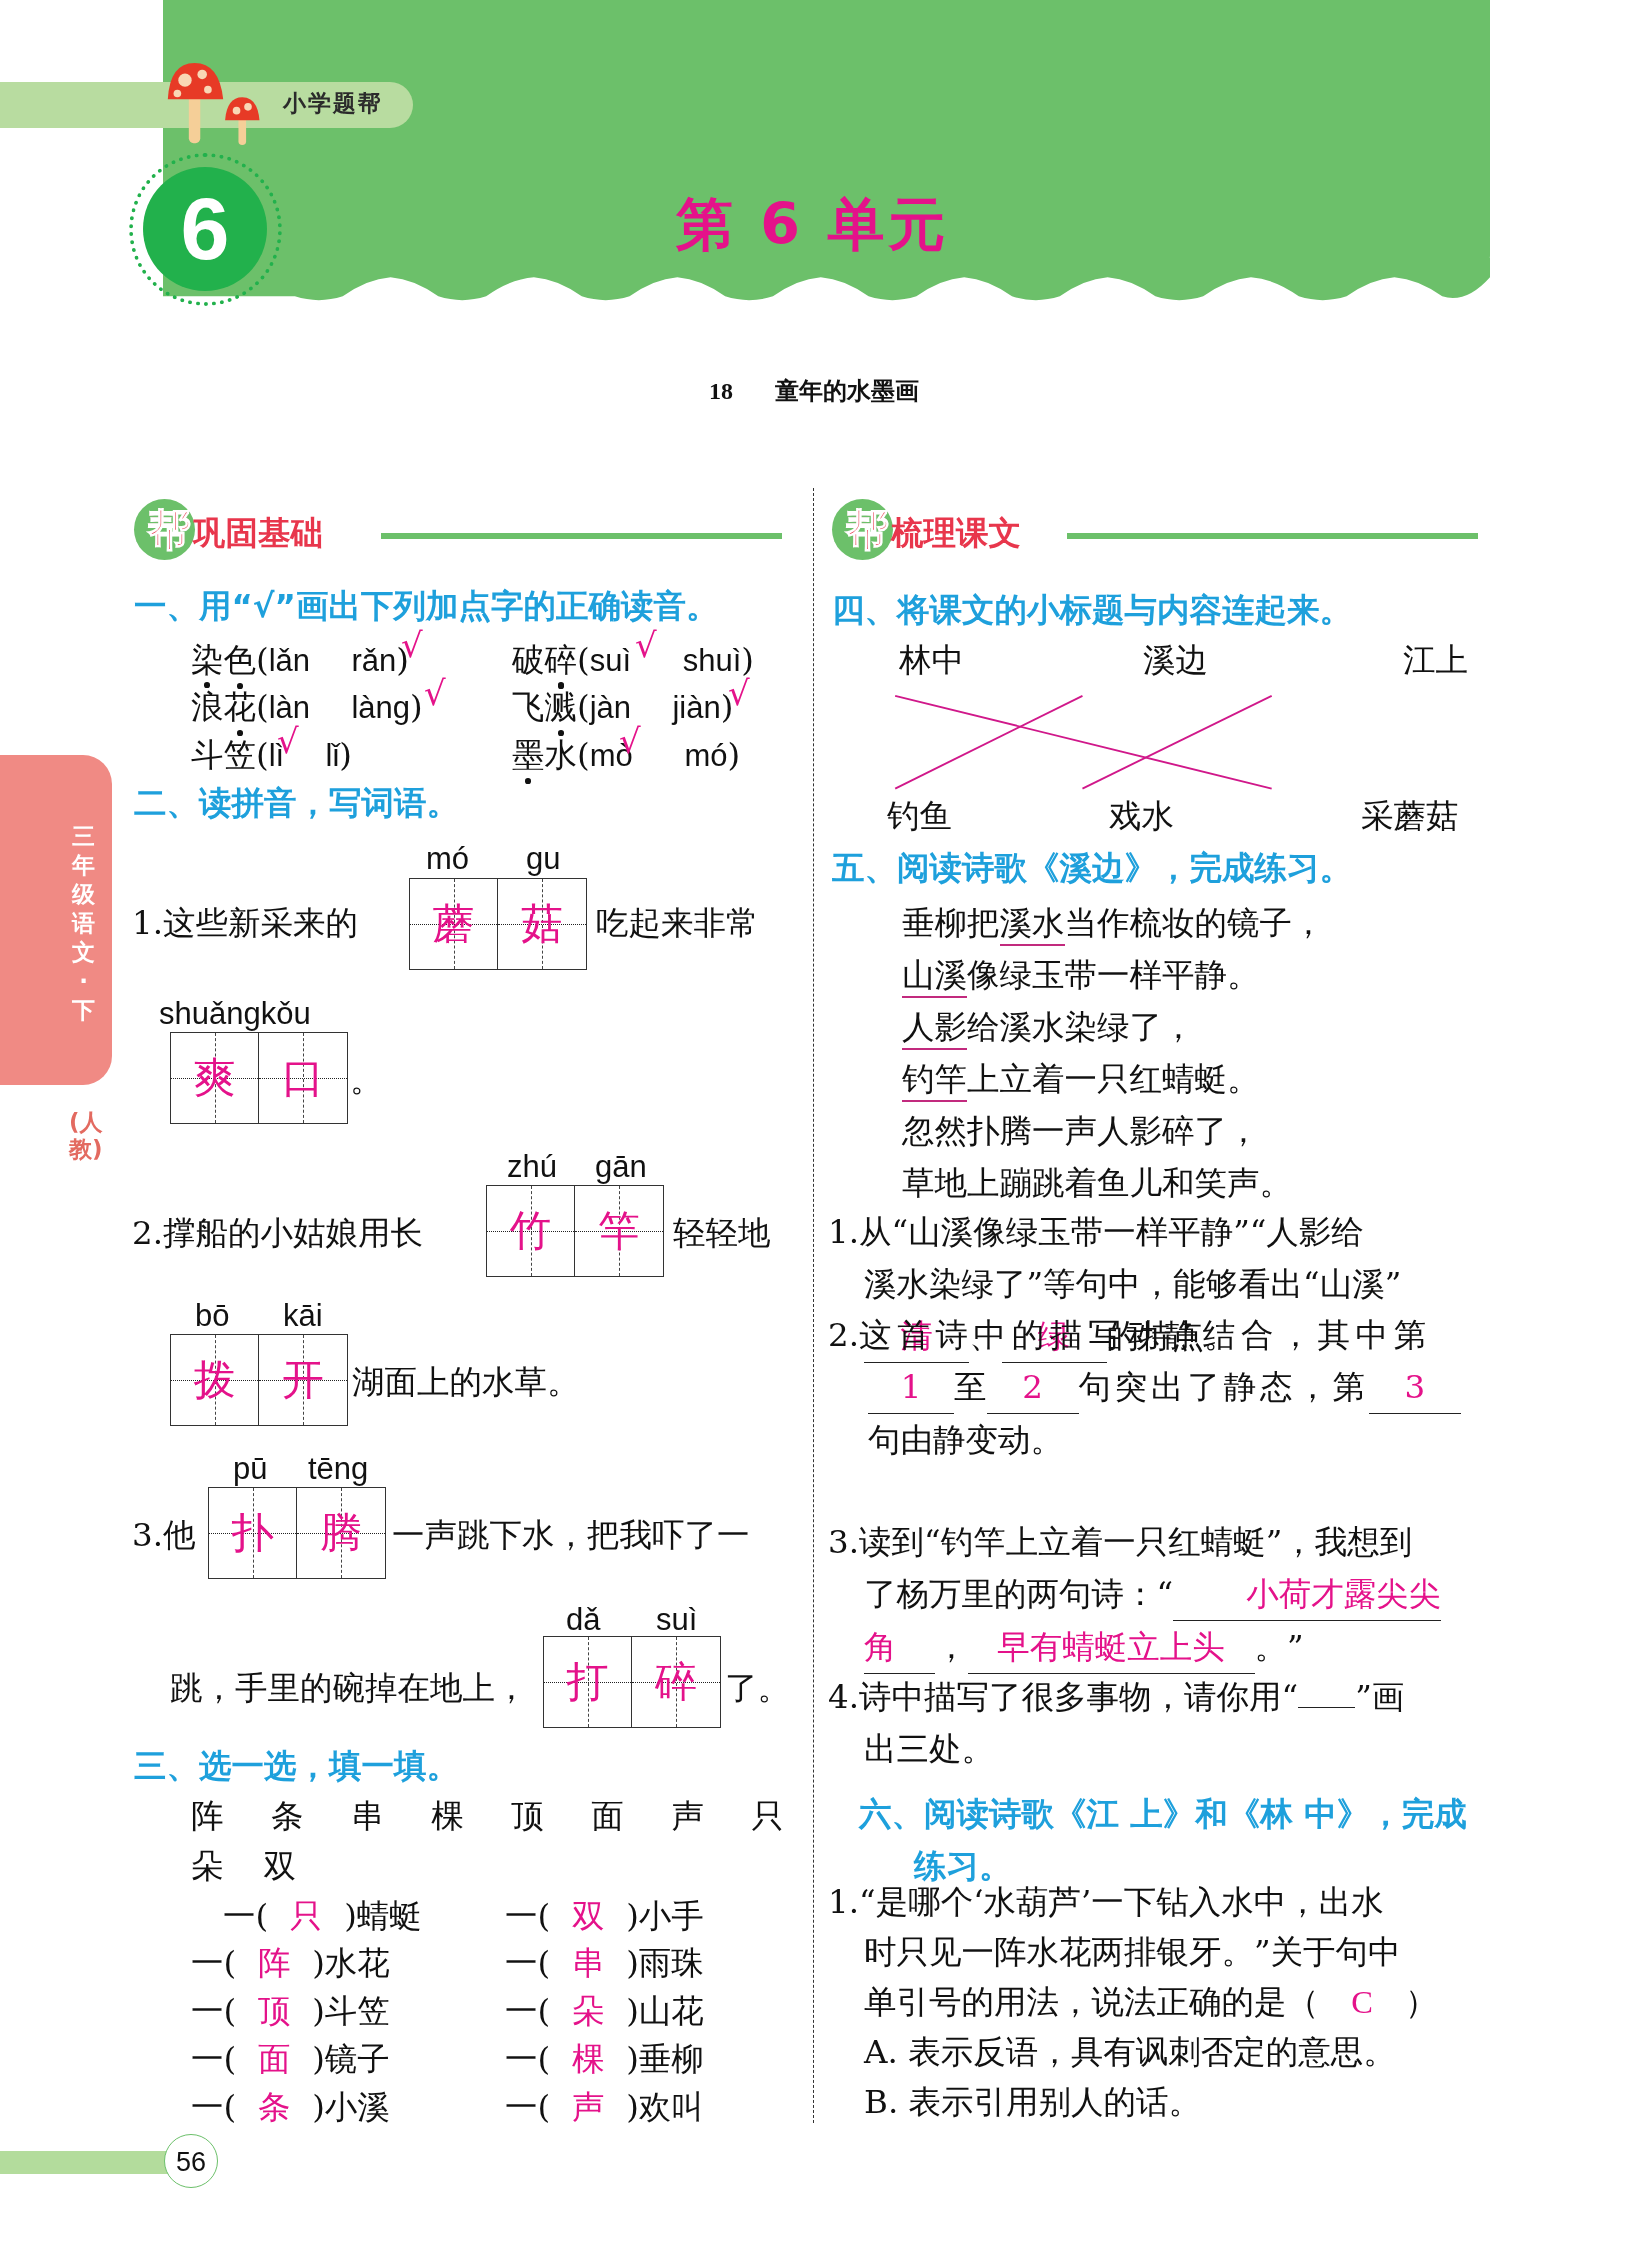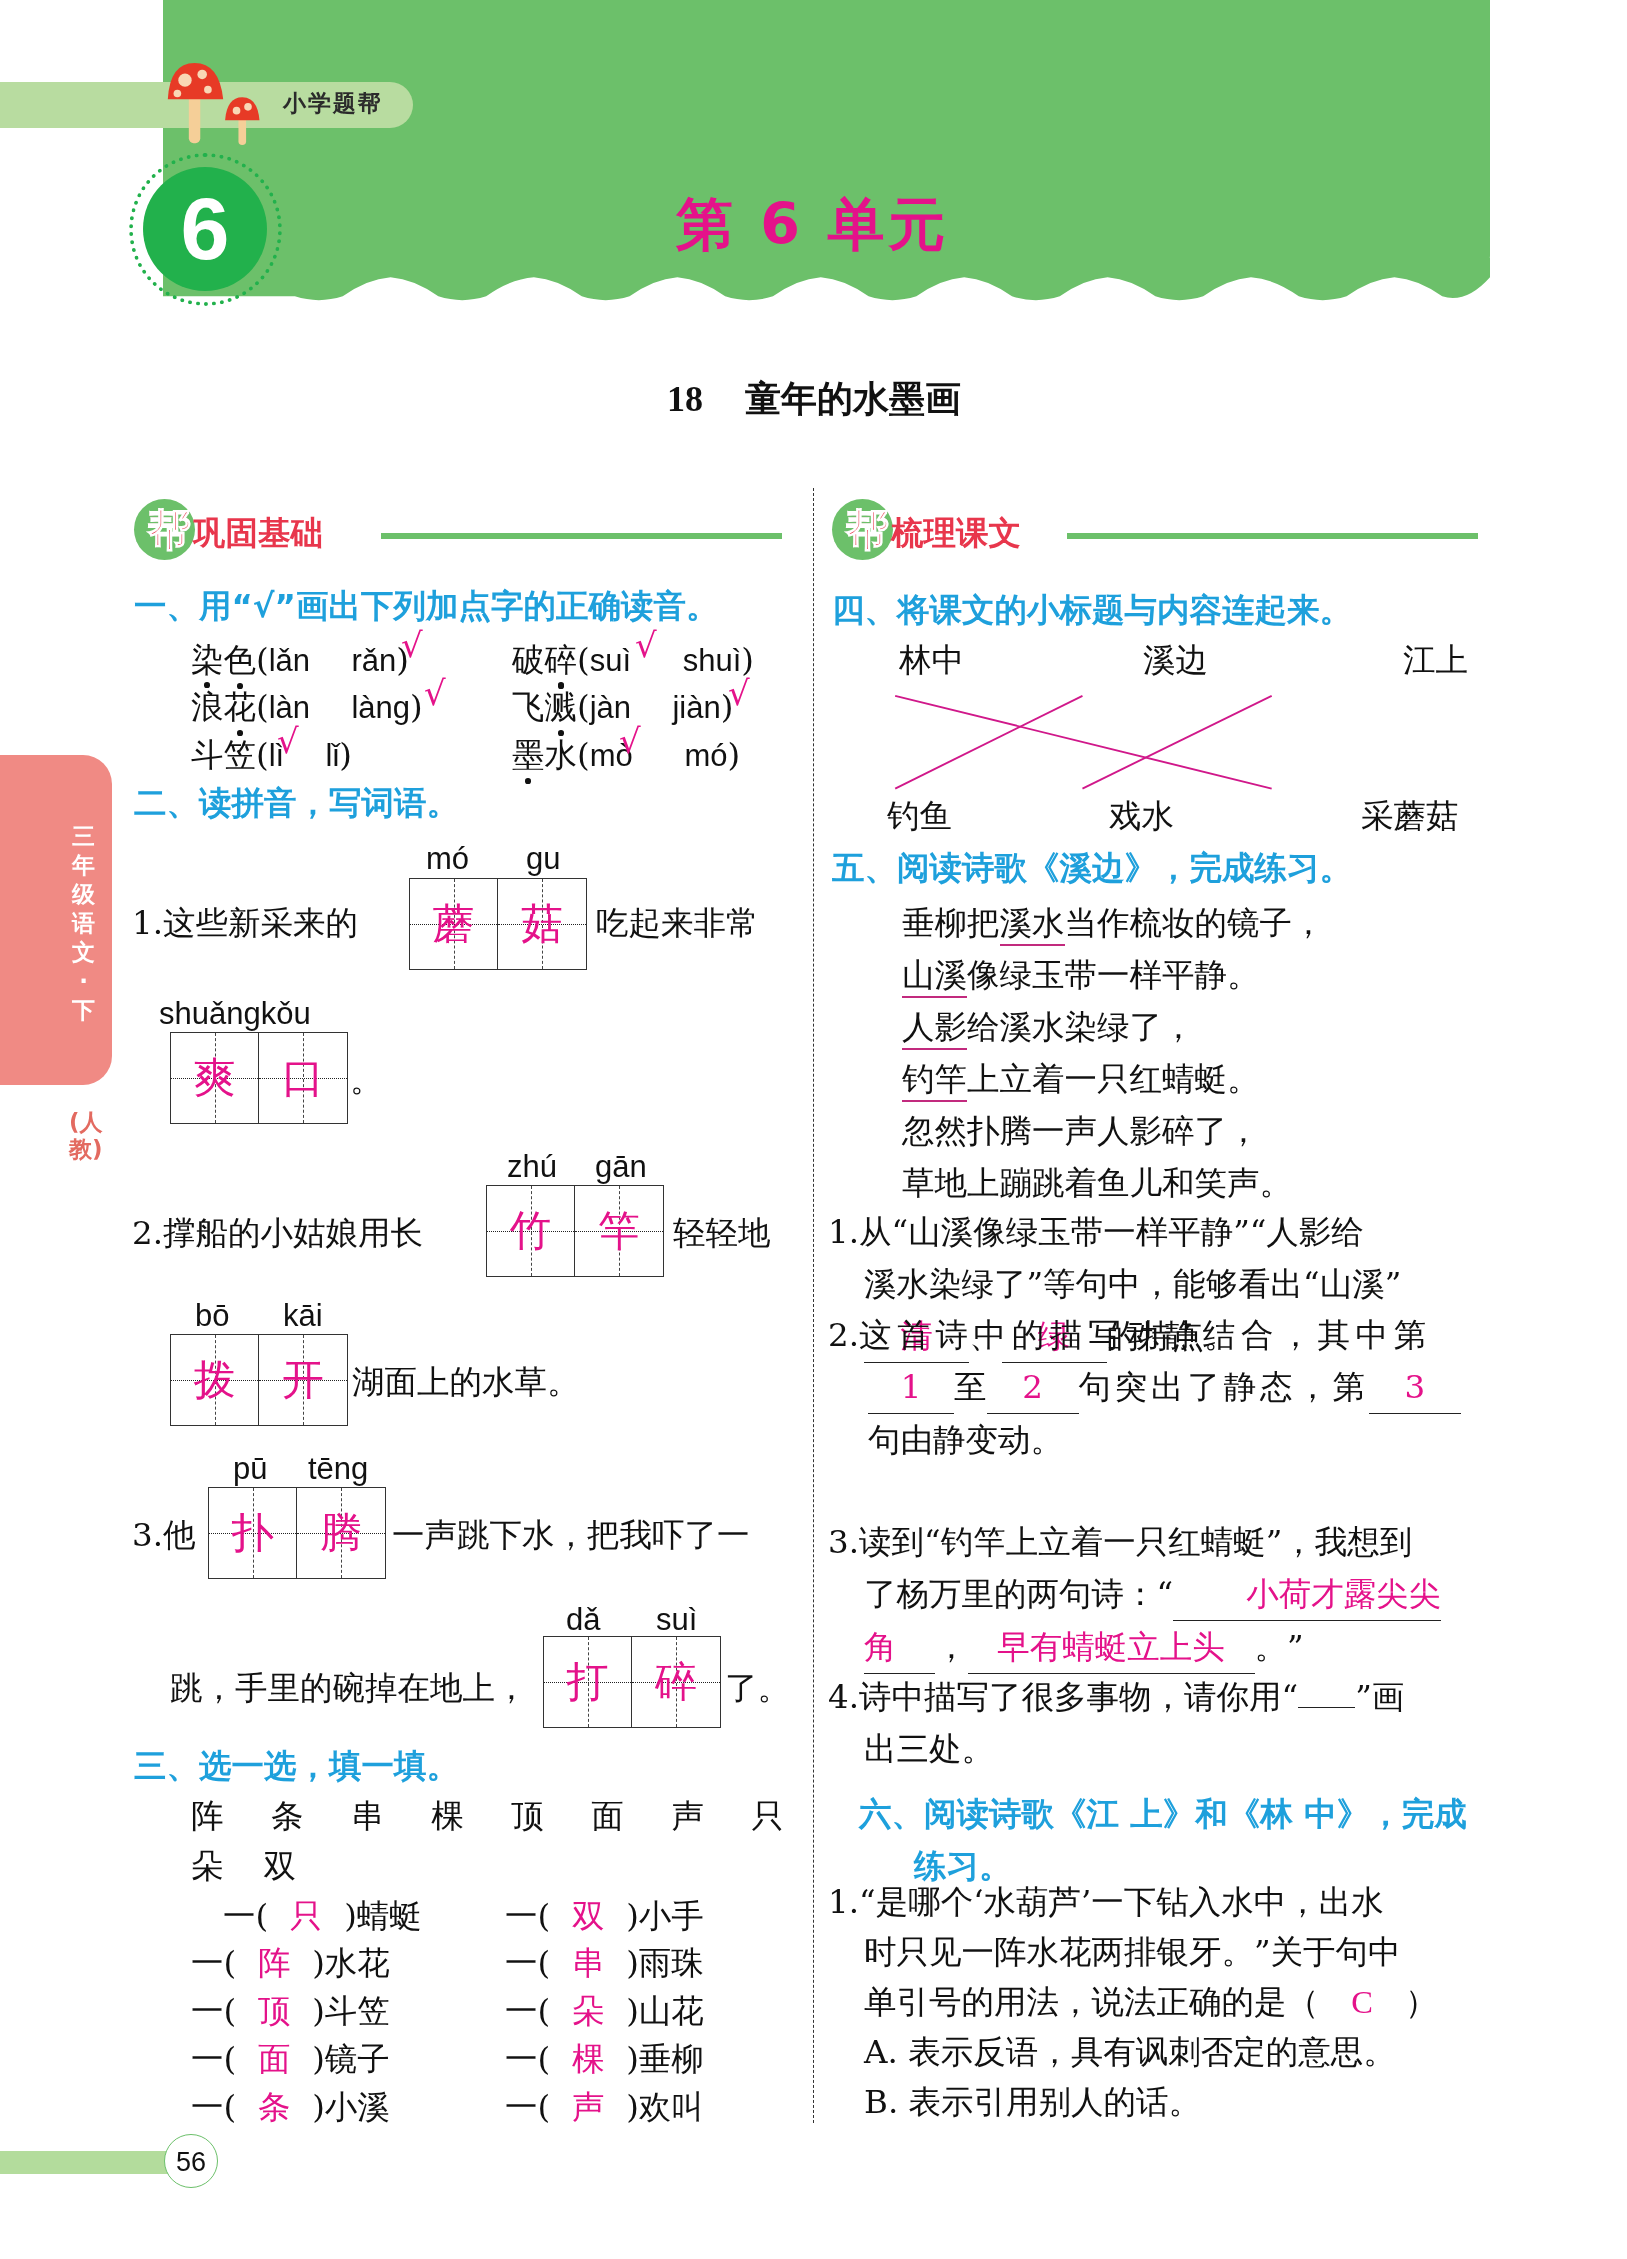--- a/index.html
+++ b/index.html
@@ -8,21 +8,21 @@
   
   .banner{left:163px;top:0;width:1327px;height:277px;background:#6cc06a;border-bottom-right-radius:21px;}
   .banner-wave{left:163px;top:258px;width:1327px;height:48px;}
   .brand-strip{left:0;top:82px;width:413px;height:46px;background:#b8dca0;border-radius:0 23px 23px 0;}
   .brand-text{left:283px;top:88px;font-family:"DejaVu Sans",sans-serif;font-size:23px;font-weight:bold;color:#2b2b2b;letter-spacing:1.9px;}
   .unit-circle{left:143px;top:167px;width:124px;height:124px;border-radius:50%;background:#22b14c;}
   .unit-dots{left:129px;top:153px;width:153px;height:153px;border-radius:50%;border:4.8px dotted #22b14c;box-sizing:border-box;}
   .unit-num{left:143px;top:167px;width:124px;height:124px;line-height:124px;text-align:center;color:#fff;font-family:"Liberation Sans",sans-serif;font-weight:bold;font-size:88px;}
   .unit-title{left:669px;top:187px;width:287px;text-align:center;font-family:"DejaVu Sans",sans-serif;font-weight:bold;font-size:57px;color:#e4128a;letter-spacing:3.8px;}
   
-  .lesson-title{left:0;top:375px;width:1628px;text-align:center;font-size:36px;font-weight:bold;font-family:"DejaVu Sans",sans-serif;}
+  .lesson-title{left:0;top:375px;width:1628px;text-align:center;font-size:24px;font-weight:bold;font-family:"DejaVu Sans",sans-serif;}
   .lesson-num{font-family:"Liberation Serif",serif;margin-right:42px;}
   
   .side-tab{left:0;top:755px;width:112px;height:330px;background:#f08a84;border-radius:0 29px 29px 0;}
   .side-tab-text{left:69px;top:822px;width:29px;color:#fff;font-family:"DejaVu Sans",sans-serif;font-weight:bold;font-size:23px;line-height:29px;text-align:center;}
   .side-edition{left:69px;top:1109px;width:29px;color:#e36a60;font-family:"DejaVu Sans",sans-serif;font-weight:bold;font-size:23px;line-height:27px;text-align:center;}
   
   .page-strip{left:0;top:2151px;width:172px;height:23px;background:#b3dc9c;}
   .page-num{left:164px;top:2134px;width:54px;height:54px;border-radius:50%;border:1.9px solid #6cc06a;background:#fff;text-align:center;line-height:54px;font-family:"Liberation Sans",sans-serif;font-size:27px;box-sizing:border-box;}
   
   .col-divider{left:813px;top:488px;height:1635px;border-left:1.9px dashed #333;}

